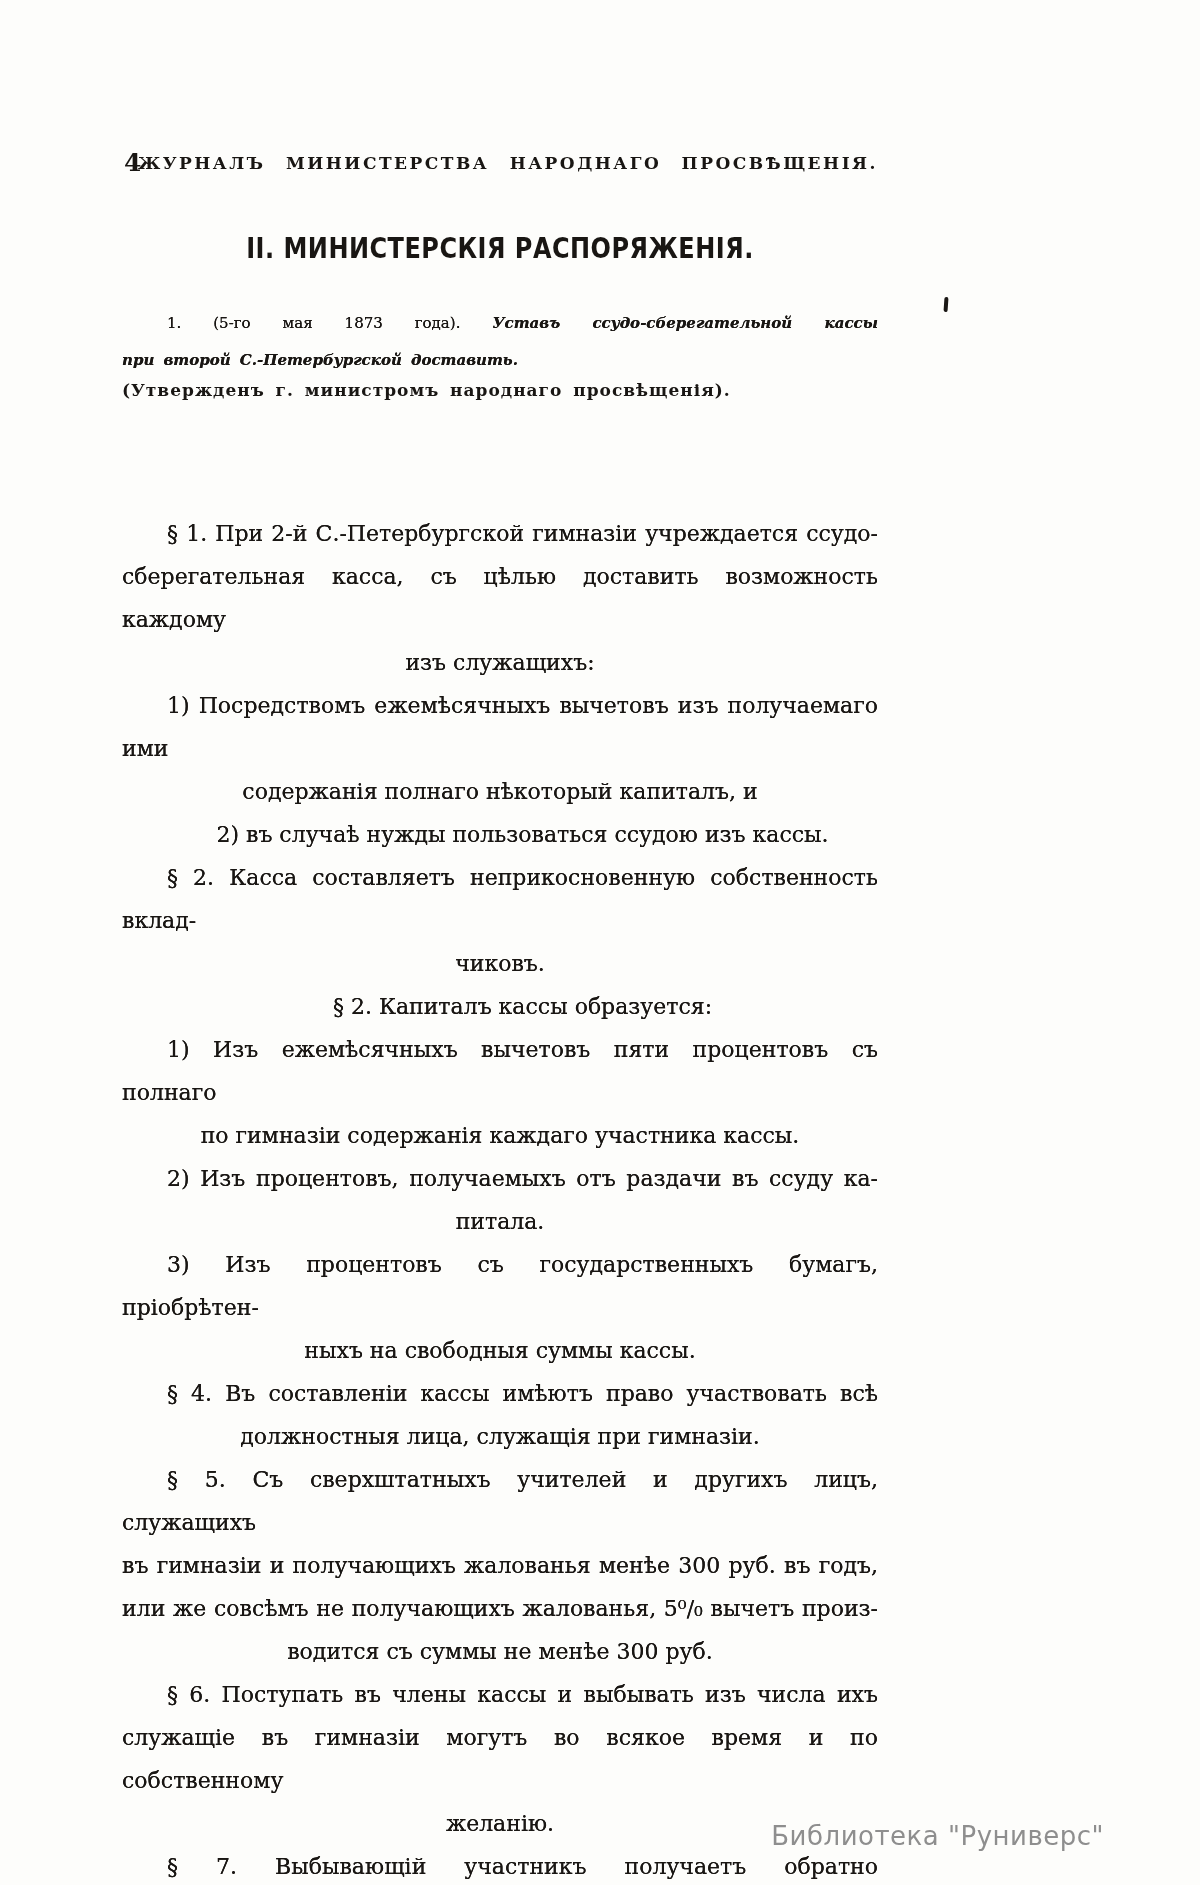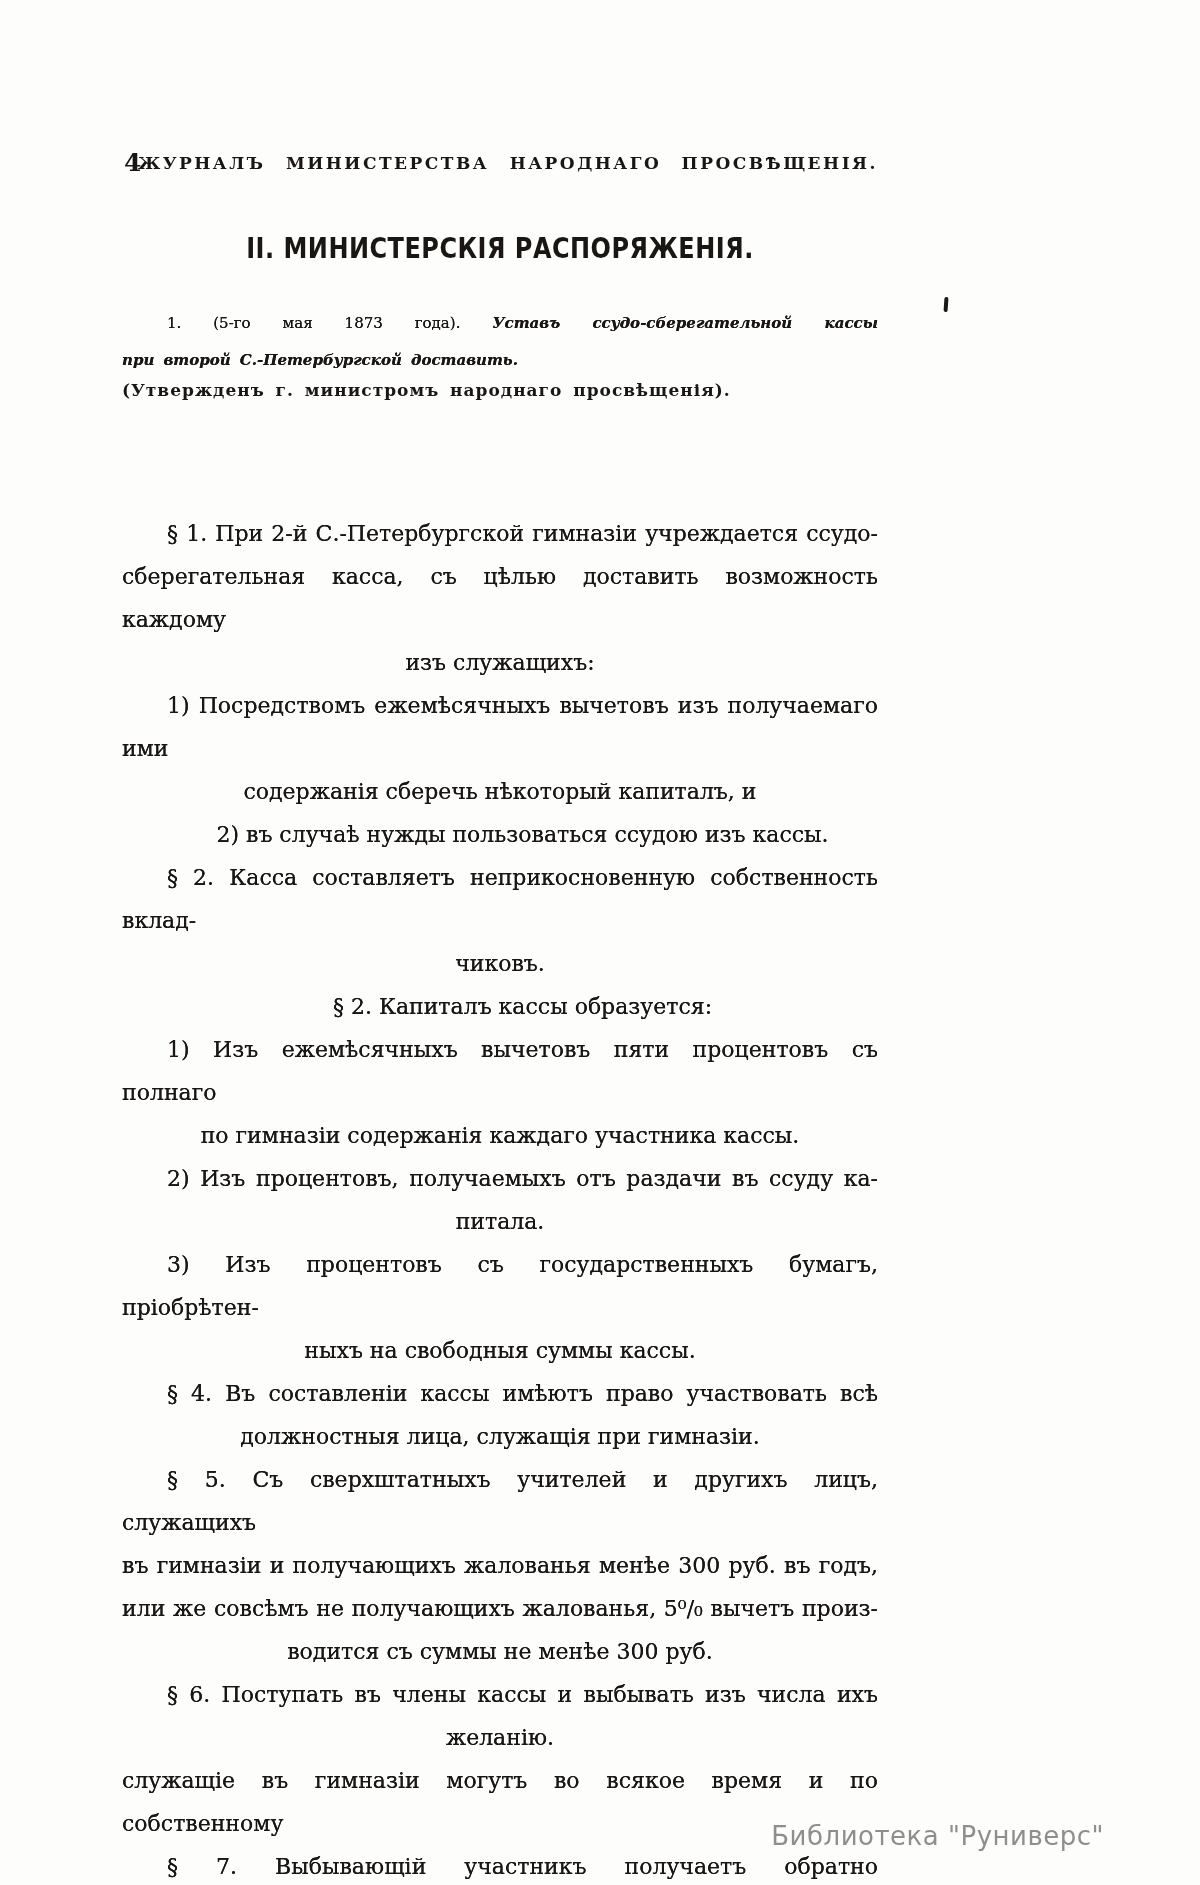--- a/index.html
+++ b/index.html
@@ -131,38 +131,38 @@
     <div class="l2 decree-title-italic">при второй С.-Петербургской доставить.</div>
   </div>
 
   <div class="approval-note">(Утвержденъ г. министромъ народнаго просвѣщенія).</div>
 
   <div class="body-text">
       <div class="line j ind">§ 1. При 2-й С.-Петербургской гимназіи учреждается ссудо-</div>
       <div class="line j">сберегательная касса, съ цѣлью доставить возможность каждому</div>
       <div class="line">изъ служащихъ:</div>
       <div class="line j ind">1) Посредствомъ ежемѣсячныхъ вычетовъ изъ получаемаго ими</div>
-      <div class="line">содержанія сберечь нѣкоторый капиталъ, и</div>
+      <div class="line">содержанія полнаго нѣкоторый капиталъ, и</div>
       <div class="line ind">2) въ случаѣ нужды пользоваться ссудою изъ кассы.</div>
       <div class="line j ind">§ 2. Касса составляетъ неприкосновенную собственность вклад-</div>
       <div class="line">чиковъ.</div>
       <div class="line ind">§ 2. Капиталъ кассы образуется:</div>
       <div class="line j ind">1) Изъ ежемѣсячныхъ вычетовъ пяти процентовъ съ полнаго</div>
       <div class="line">по гимназіи содержанія каждаго участника кассы.</div>
       <div class="line j ind">2) Изъ процентовъ, получаемыхъ отъ раздачи въ ссуду ка-</div>
       <div class="line">питала.</div>
       <div class="line j ind">3) Изъ процентовъ съ государственныхъ бумагъ, пріобрѣтен-</div>
       <div class="line">ныхъ на свободныя суммы кассы.</div>
       <div class="line j ind">§ 4. Въ составленіи кассы имѣютъ право участвовать всѣ</div>
       <div class="line">должностныя лица, служащія при гимназіи.</div>
       <div class="line j ind">§ 5. Съ сверхштатныхъ учителей и другихъ лицъ, служащихъ</div>
       <div class="line j">въ гимназіи и получающихъ жалованья менѣе 300 руб. въ годъ,</div>
       <div class="line j">или же совсѣмъ не получающихъ жалованья, 5⁰/₀ вычетъ произ-</div>
       <div class="line">водится съ суммы не менѣе 300 руб.</div>
       <div class="line j ind">§ 6. Поступать въ члены кассы и выбывать изъ числа ихъ</div>
+      <div class="line j">служащіе въ гимназіи могутъ во всякое время и по собственному</div>
       <div class="line">желанію.</div>
-      <div class="line j">служащіе въ гимназіи могутъ во всякое время и по собственному</div>
       <div class="line j ind">§ 7. Выбывающій участникъ получаетъ обратно составившійся</div>
     </div>
 
   <div class="watermark">Библиотека "Руниверс"</div>
 
 </div>
 
 </body></html>

